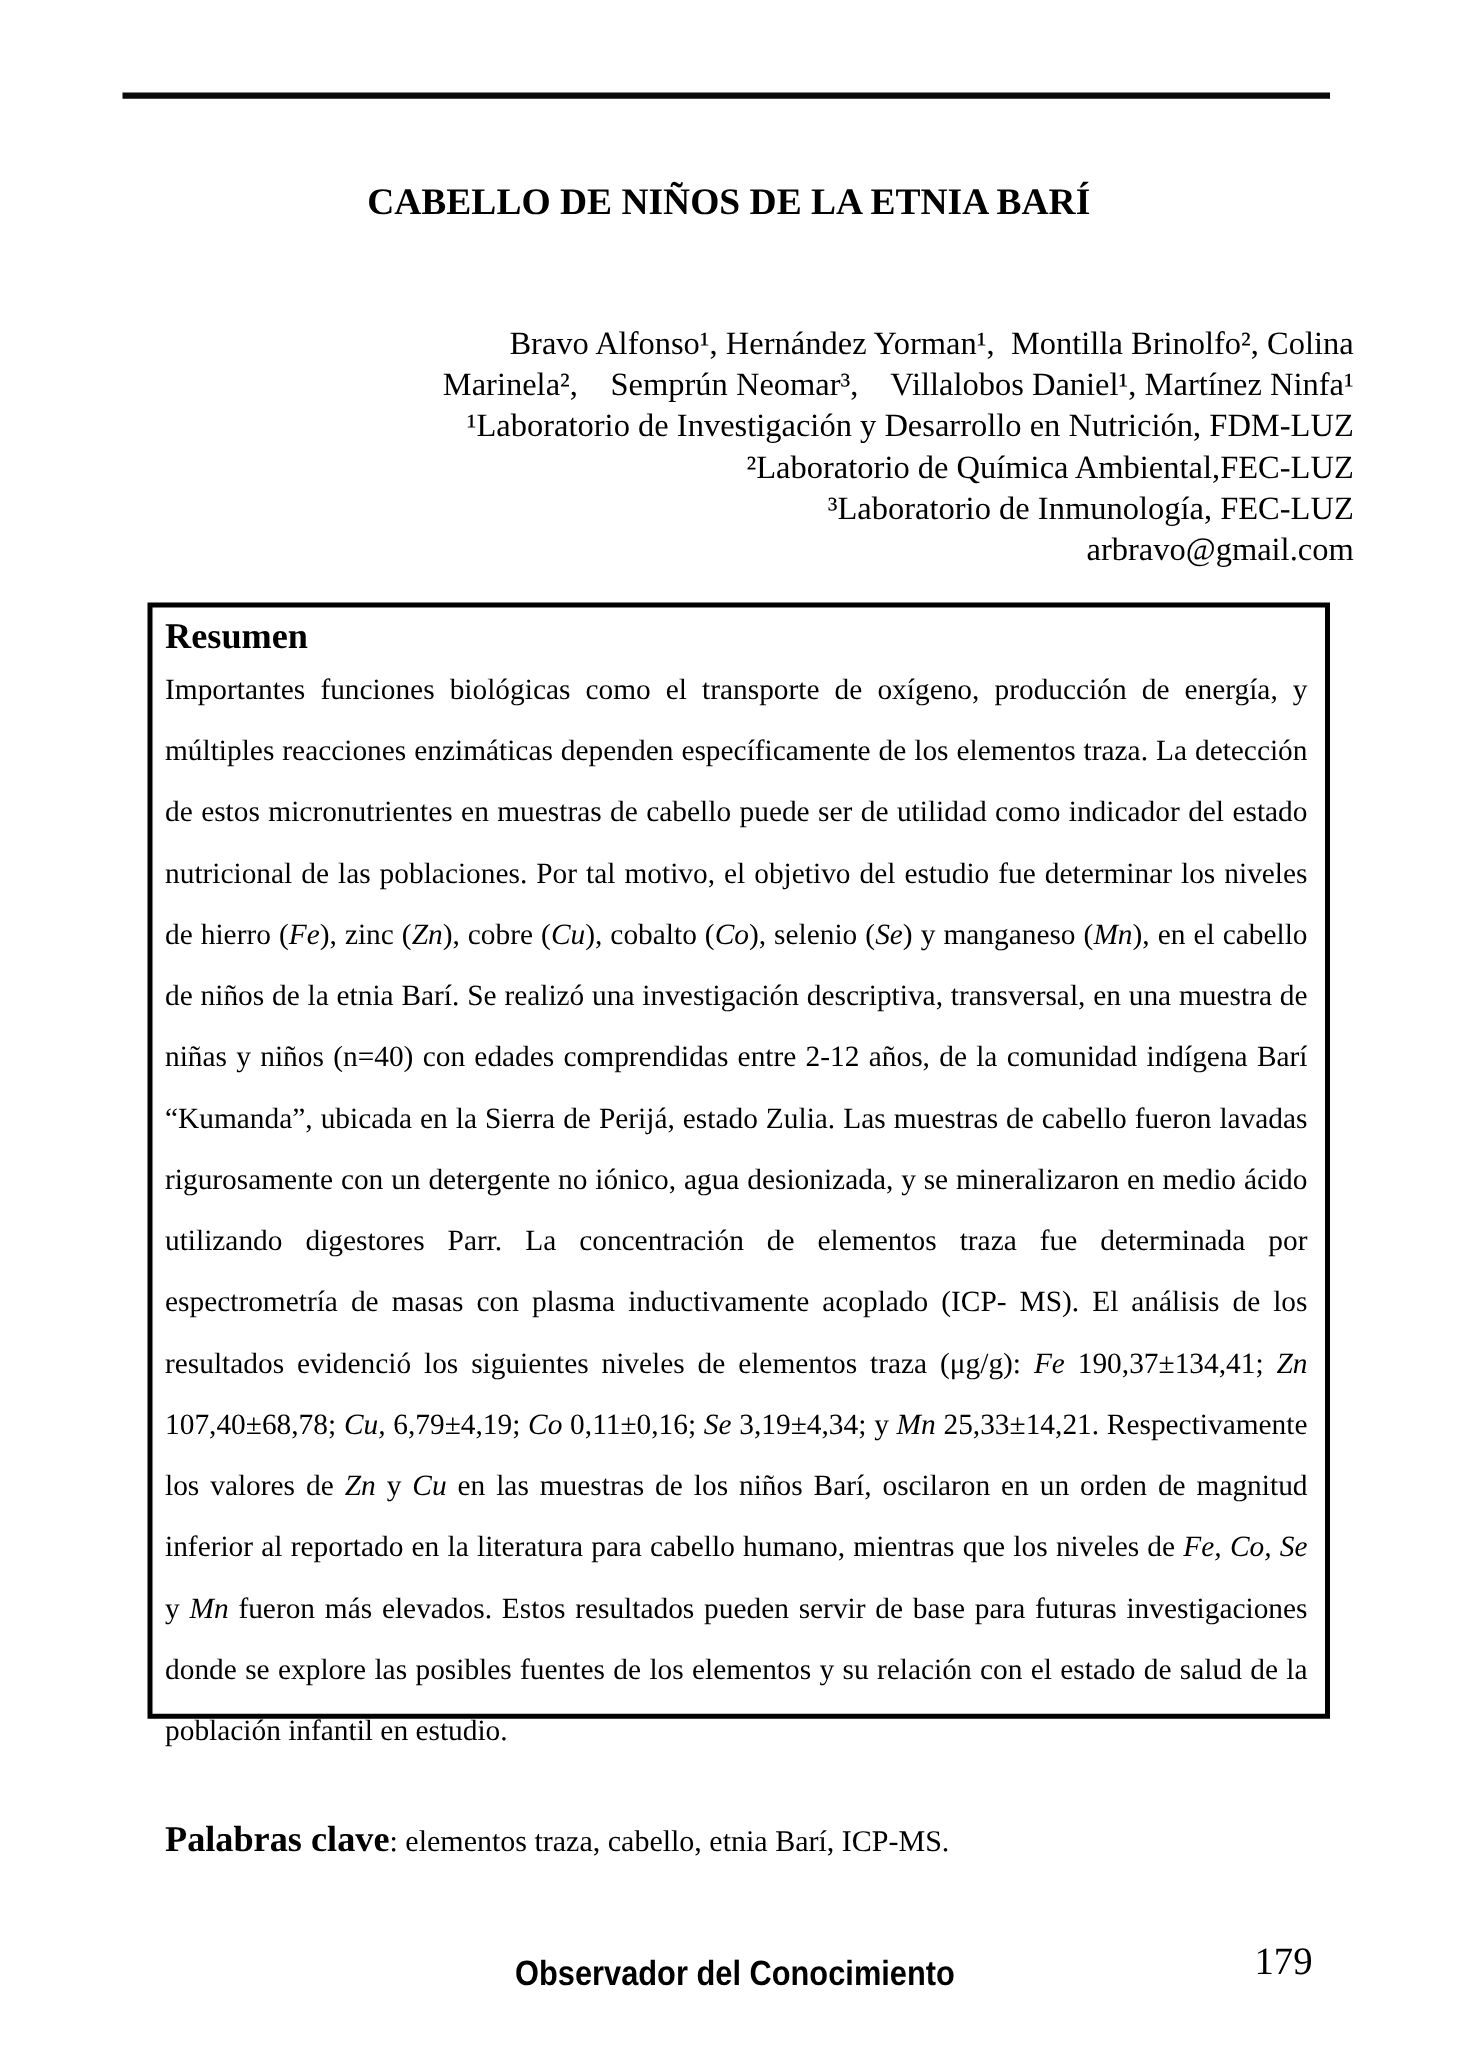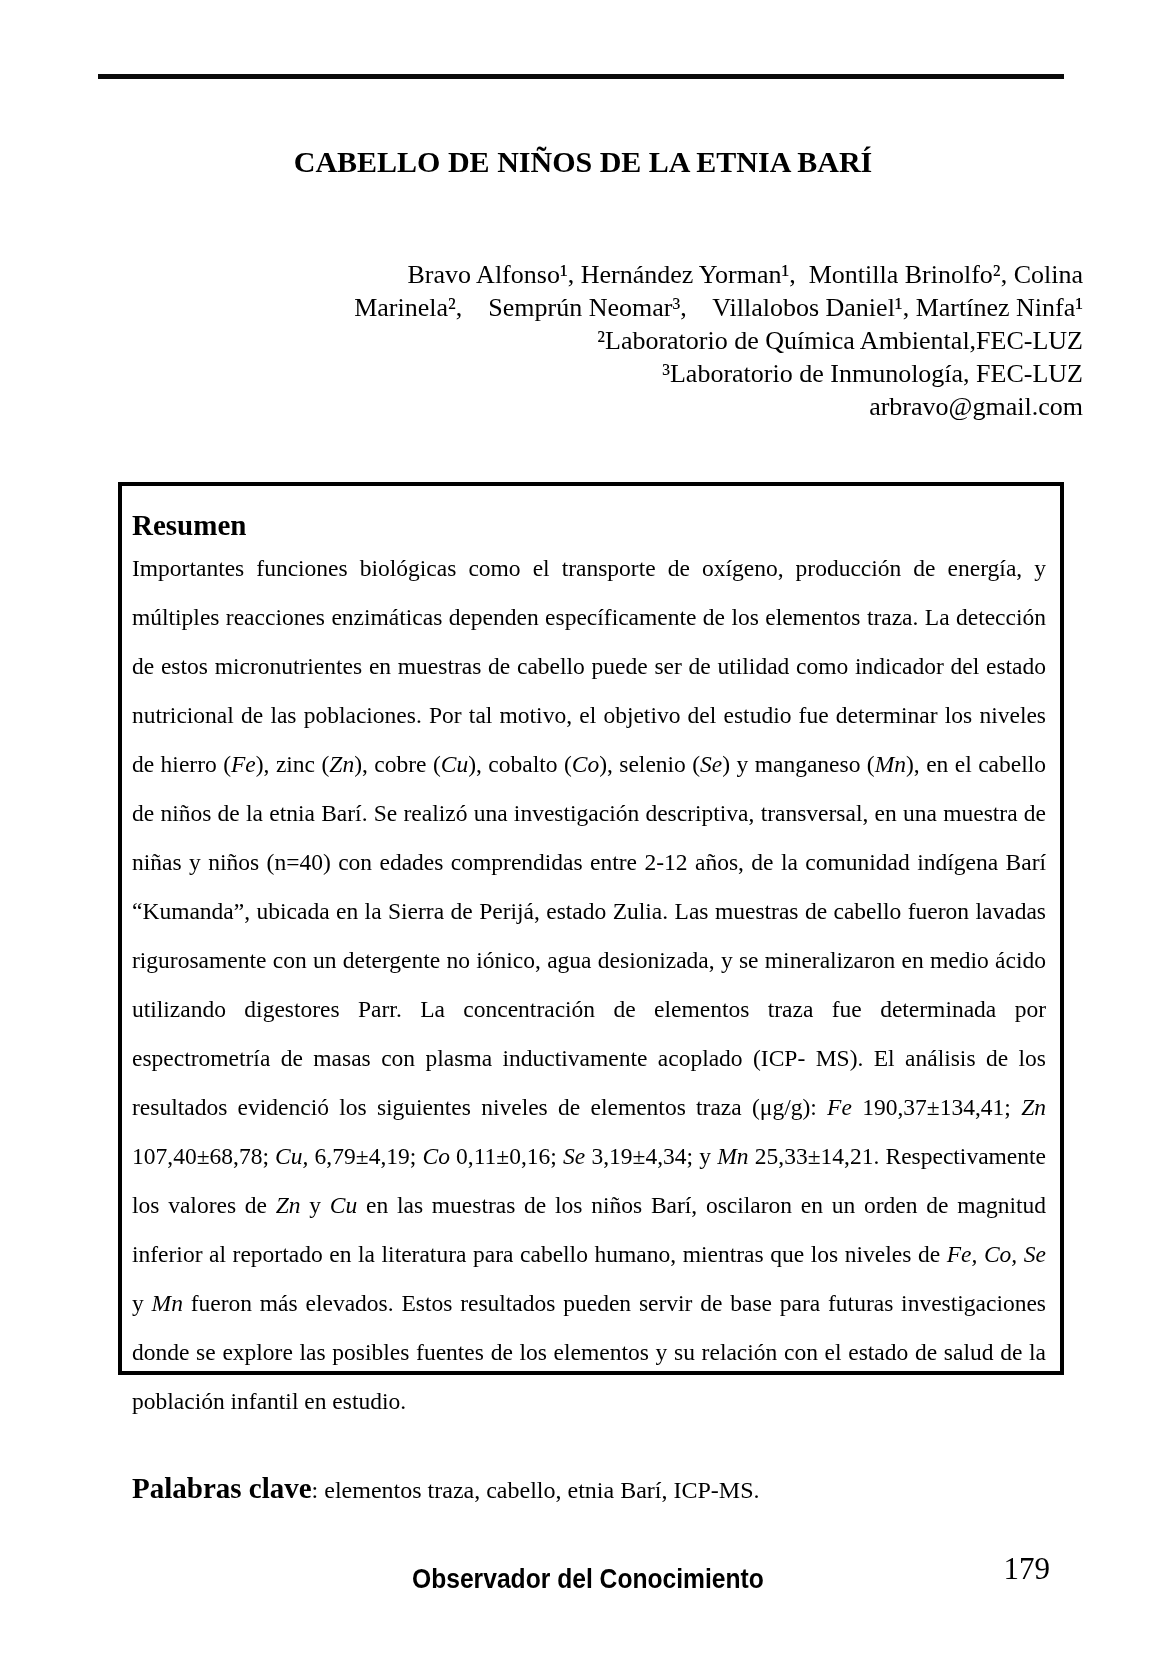--- a/index.html
+++ b/index.html
@@ -38,21 +38,21 @@
     line-height: 33px;
   }
   .authors-block .line { white-space: pre-wrap; text-align: right; }
 
   .abstract-box {
     position: absolute;
     left: 118px; top: 482px;
     width: 946px; height: 893px;
     box-sizing: border-box;
     border: 4px solid #000000;
-    padding: 20px 14px 0 10px;
+    padding: 4px 14px 0 10px;
     background: #ffffff;
   }
   .abstract-heading {
     font-size: 29px;
     font-weight: bold;
     line-height: 38px;
   }
   .abstract-body {
     font-size: 23.5px;
     line-height: 49px;
@@ -95,20 +95,21 @@
 
   <div class="top-rule"></div>
 
   <div class="title-block">
     <div>CABELLO DE NIÑOS DE LA ETNIA BARÍ</div>
   </div>
 
   <div class="authors-block">
     <div class="line">Bravo Alfonso¹, Hernández Yorman¹,  Montilla Brinolfo², Colina</div>
     <div class="line">Marinela²,    Semprún Neomar³,    Villalobos Daniel¹, Martínez Ninfa¹</div>
+    <div class="line">¹Laboratorio de Investigación y Desarrollo en Nutrición, FDM-LUZ</div>
     <div class="line">²Laboratorio de Química Ambiental,FEC-LUZ</div>
     <div class="line">³Laboratorio de Inmunología, FEC-LUZ</div>
     <div class="line">arbravo@gmail.com</div>
   </div>
 
   <div class="abstract-box">
     <div class="abstract-heading">Resumen</div>
     <p class="abstract-body">Importantes funciones biológicas como el transporte de oxígeno, producción de energía, y múltiples reacciones enzimáticas dependen específicamente de los elementos traza. La detección de estos micronutrientes en muestras de cabello puede ser de utilidad como indicador del estado nutricional de las poblaciones. Por tal motivo, el objetivo del estudio fue determinar los niveles de hierro (<i>Fe</i>), zinc (<i>Zn</i>), cobre (<i>Cu</i>), cobalto (<i>Co</i>), selenio (<i>Se</i>) y manganeso (<i>Mn</i>), en el cabello de niños de la etnia Barí. Se realizó una investigación descriptiva, transversal, en una muestra de niñas y niños (n=40) con edades comprendidas entre 2-12 años, de la comunidad indígena Barí “Kumanda”, ubicada en la Sierra de Perijá, estado Zulia. Las muestras de cabello fueron lavadas rigurosamente con un detergente no iónico, agua desionizada, y se mineralizaron en medio ácido utilizando digestores Parr. La concentración de elementos traza fue determinada por espectrometría de masas con plasma inductivamente acoplado (ICP- MS). El análisis de los resultados evidenció los siguientes niveles de elementos traza (μg/g): <i>Fe</i> 190,37±134,41; <i>Zn</i> 107,40±68,78; <i>Cu,</i> 6,79±4,19; <i>Co</i> 0,11±0,16; <i>Se</i> 3,19±4,34; y <i>Mn</i> 25,33±14,21. Respectivamente los valores de <i>Zn</i> y <i>Cu</i> en las muestras de los niños Barí, oscilaron en un orden de magnitud inferior al reportado en la literatura para cabello humano, mientras que los niveles de <i>Fe, Co, Se</i> y <i>Mn</i> fueron más elevados. Estos resultados pueden servir de base para futuras investigaciones donde se explore  las  posibles fuentes de los elementos y su relación con el estado de salud de la población infantil en estudio.</p>
     <div class="keywords-line">
       <span class="keywords-label">Palabras clave</span><span>: </span><span>elementos traza, cabello, etnia Barí, ICP-MS.</span>

